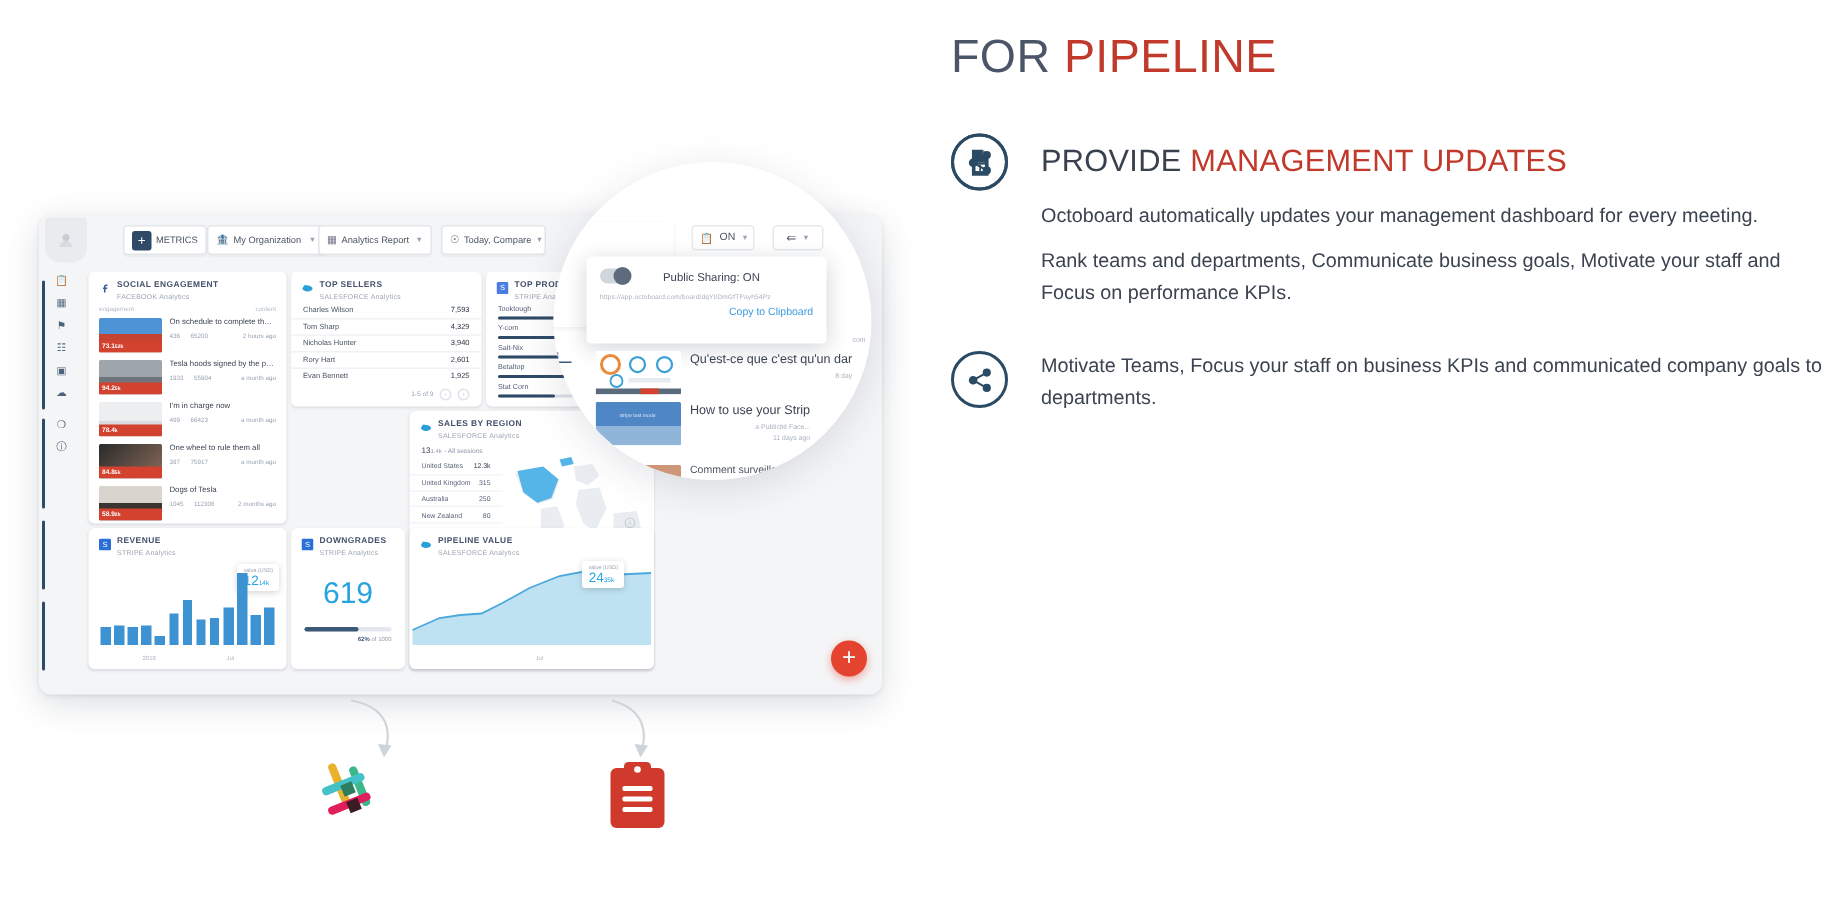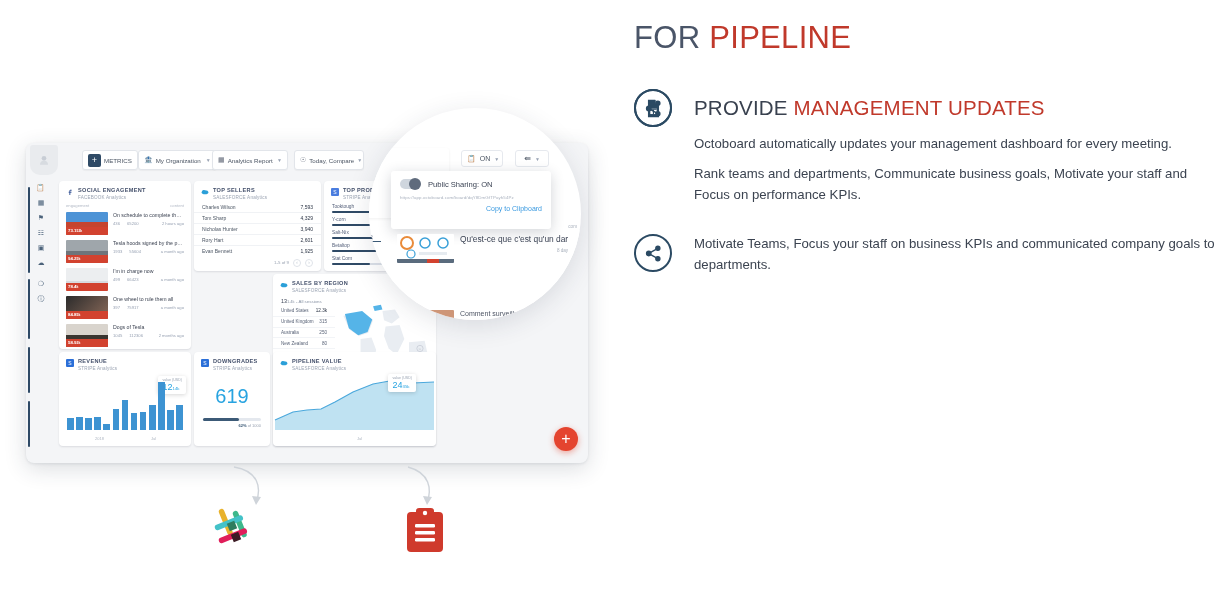--- a/index.html
+++ b/index.html
@@ -122,21 +122,21 @@
     border-radius: 50%; background: #ffffff;
     box-shadow: 0 6px 26px rgba(40,50,70,.13);
     overflow: hidden;
   }
   .mag-inner { position: absolute; left: 0; top: 0; width: 212px; height: 212px; }
   .share-pop {
     position: absolute; left: 22px; top: 63px; width: 160px; height: 58px;
     background: #fff; border-radius: 3px; box-shadow: 0 3px 14px rgba(30,40,60,.20);
     padding: 8px 9px 0 9px;
   }
-  .toggle-row { display: flex; align-items: center; gap: 8px; }
+  .toggle-row { display: flex; align-items: center; gap: 22px; }
   .toggle {
     width: 20px; height: 10px; border-radius: 6px; background: #cfd6de; position: relative;
   }
   .toggle b { position: absolute; right: -1px; top: -1px; width: 12px; height: 12px;
               border-radius: 50%; background: #5f6b7d; display: block; }
   .pop-url { font-size: 4.4px; color: #aab2bf; margin-top: 6px; letter-spacing: .1px;}
   .pop-copy { font-size: 7px; color: #3b9ae0; text-align: right; margin-top: 5px; }
 
   .mag-btn {
     position: absolute; height: 17px; background: #fff; border: 1px solid #e6e9ee;
@@ -616,20 +616,34 @@
               <rect x="0" y="25" width="57" height="4" fill="#5a6b7d"></rect>
               <rect x="30" y="25" width="12" height="4" fill="#d2422f"></rect>
             </svg>
           </div>
           <div>
             <div class="mag-it-t">Qu'est-ce que c'est qu'un dar</div>
             <div class="mag-it-s" style="text-align:right">8 day</div>
           </div>
         </div>
 
+        <div class="mag-list-item" style="left:28px;top:160px;">
+          <div class="mag-thumb">
+            <svg viewBox="0 0 57 29" width="57" height="29">
+              <rect width="57" height="16" fill="#4f86c6"></rect>
+              <rect y="16" width="57" height="13" fill="#8fb6d8"></rect>
+              <text x="28" y="10" font-size="3.4" fill="#d7e6f4" text-anchor="middle" font-family="Liberation Sans">stripe test mode</text>
+            </svg>
+          </div>
+          <div>
+            <div class="mag-it-t">How to use your Strip</div>
+            <div class="mag-it-s" style="text-align:right">a Publicité Face...</div>
+            <div class="mag-it-s" style="text-align:right;margin-top:2px">11 days ago</div>
+          </div>
+        </div>
 
         <div class="mag-list-item" style="left:28px;top:202px;opacity:.9">
           <div class="mag-thumb" style="height:14px">
             <svg viewBox="0 0 57 14" width="57" height="14">
                 <rect width="57" height="14" fill="#c98b6a"></rect>
               </svg>
           </div>
           <div>
             <div class="mag-it-t" style="font-size:7px">Comment surveiller les métriq...</div>
           </div>

